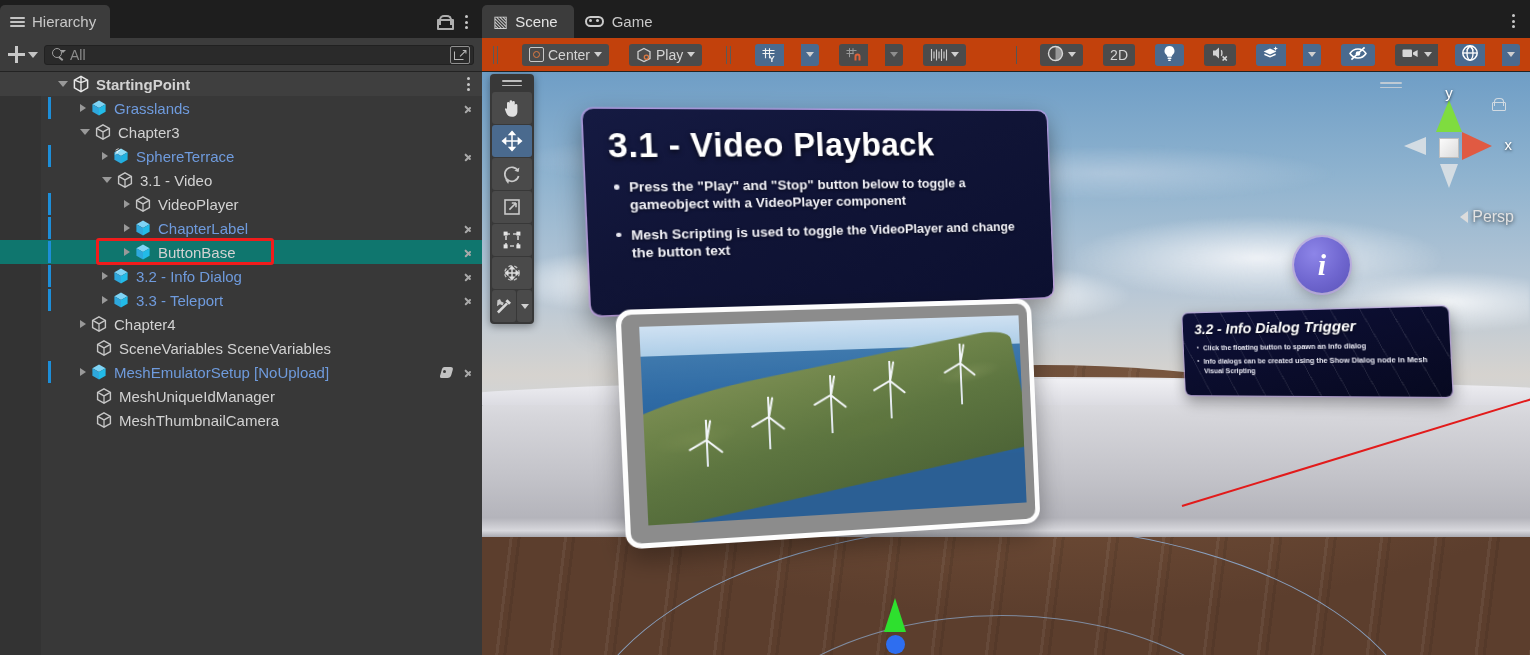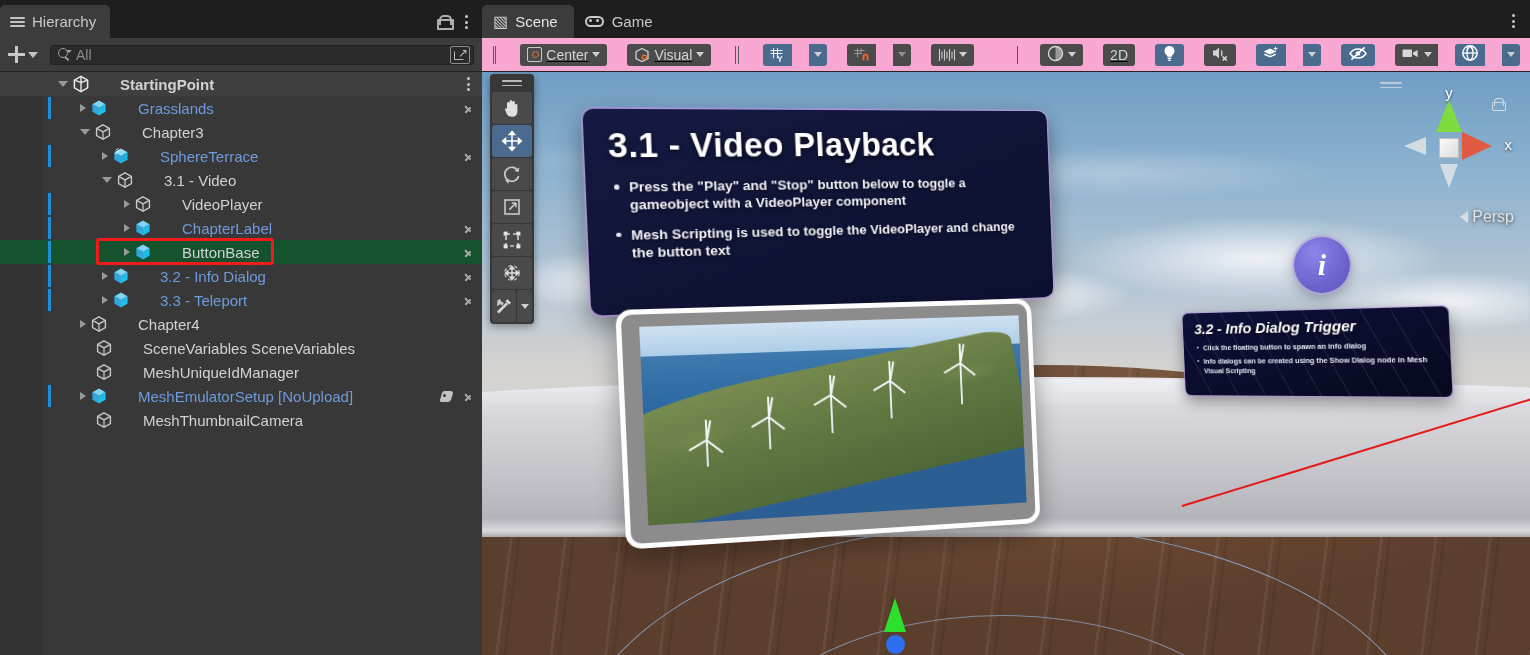--- a/index.html
+++ b/index.html
@@ -61,21 +61,21 @@
     content:""; position:absolute; background:#c8c8c8;
   }
   .plus-glyph::before { left:7px; top:0; width:3px; height:17px; }
   .plus-glyph::after  { left:0; top:7px; width:17px; height:3px; }
   .caret-dn {
     width:0; height:0; border-left:5px solid transparent; border-right:5px solid transparent;
     border-top:6px solid #c4c4c4;
   }
   .search-wrap {
     flex:1; height:20px; background:#2a2a2a; border:1px solid #212121; border-radius:3px;
-    display:flex; align-items:center; padding:0 2px 0 7px; margin-left:6px; position:relative;
+    display:flex; align-items:center; padding:0 2px 0 7px; margin-left:0; position:relative;
   }
   .mag { position:relative; width:13px; height:13px; flex:0 0 13px; margin-right:5px; }
   .mag::before {
     content:""; position:absolute; left:0; top:0; width:8px; height:8px;
     border:1.6px solid #9e9e9e; border-radius:50%;
   }
   .mag::after {
     content:""; position:absolute; left:7px; top:8px; width:5px; height:1.6px;
     background:#9e9e9e; transform:rotate(40deg); transform-origin:left center;
   }
@@ -99,35 +99,35 @@
   }
 
   .h-tree { flex:1; position:relative; background:#383838; overflow:hidden; }
   .gutter { position:absolute; left:0; top:0; bottom:0; width:41px; background:#333333; }
 
   .row {
     position:relative; height:24px; display:flex; align-items:center;
     font-size:15px; color:#d2d2d2; white-space:nowrap;
   }
   .row.header-row { background:#3f3f3f; }
-  .row.selected { background:#14532d; }
+  .row.selected { background:#0f766e; }
   .pbar { position:absolute; left:48px; top:1px; width:3px; height:22px; background:#1d8ed8; }
   .tri {
     width:0;height:0; flex:0 0 auto;
     border-left:6px solid #999; border-top:4.5px solid transparent; border-bottom:4.5px solid transparent;
     margin-right:4px;
   }
   .tri.open { border-left:5px solid transparent; border-right:5px solid transparent;
     border-top:6px solid #999; border-bottom:none; margin-right:4px; }
   .tri.none { border:none; width:11px; height:1px; margin-right:4px; }
 
   
   .cube { width:18px; height:18px; flex:0 0 18px; margin-right:6px; position:relative; }
   .cube svg { display:block; }
-  .rowlabel { overflow:hidden; text-overflow:ellipsis;margin-left:24px; }
+  .rowlabel { overflow:hidden; text-overflow:ellipsis; }
   .rowlabel.prefab { color:#6f9bdd; }
   .row-right { margin-left:auto; display:flex; align-items:center; gap:9px; padding-right:9px; }
   .chev-wrap { width:9px; height:14px; position:relative; }
   .chev-wrap::before, .chev-wrap::after {
     content:""; position:absolute; left:1px; width:8px; height:1.8px; background:#a9a9a9; border-radius:1px;
   }
   .chev-wrap::before { top:4px; transform:rotate(45deg); transform-origin:left center; }
   .chev-wrap::after  { top:11px; transform:rotate(-45deg); transform-origin:left center; }
   .tagicon { width:14px; height:13px; position:relative; }
   .tagicon::before {
@@ -157,22 +157,22 @@
     content:""; position:absolute; inset:0; border:2.4px solid #cacaca; border-radius:6px;
   }
   .gamepad::after {
     content:""; position:absolute; left:4px; top:3.3px; width:3px; height:3px;
     background:#cacaca; border-radius:50%;
     box-shadow: 7px 0 0 0 #cacaca;
   }
   .s-tab-right { margin-left:auto; padding:0 12px 8px 0; }
 
   .s-toolbar {
-    height:34px; background:#f9a8d4; display:flex; align-items:center;
-    padding:0 6px 0 7px; gap:16px; border-bottom:1px solid #232323;text-decoration:underline;
+    height:34px; background:#c2410c; display:flex; align-items:center;
+    padding:0 6px 0 7px; gap:16px; border-bottom:1px solid #232323;
   }
   .tdiv { width:1px; height:18px; background:#555; margin:0 7px; }
   .tdiv2 { width:5px; height:18px; border-left:1px solid #5a5a5a; border-right:1px solid #5a5a5a; margin:0 8px 0 4px;}
   .tbtn {
     height:22px; background:#4b4b4b; border-radius:3px;
     display:flex; align-items:center; justify-content:center; gap:4px;
     padding:0 7px; color:#d4d4d4; font-size:14px; margin-right:4px;
   }
   .tbtn.on { background:#4a6a8e; }
   .tbtn.seg-l { border-radius:3px 0 0 3px; margin-right:1px; padding:0 6px;}
@@ -662,47 +662,47 @@
             <span class="cube">
               <svg width="18" height="18" viewBox="0 0 18 18">
                 <path d="M9 1.8 15.4 5.4v7.2L9 16.2 2.6 12.6V5.4z" fill="none" stroke="#c6c6c6" stroke-width="1.4"></path>
                 <path d="M2.7 5.4 9 8.9l6.3-3.5M9 8.9v7.3" stroke="#c6c6c6" stroke-width="1.3" fill="none"></path>
               </svg>
             </span>
             <span class="rowlabel">SceneVariables SceneVariables</span>
             <span class="row-right"></span>
           </div>
           <div class="row">
-            <span style="width: 80px; flex: 0 0 auto;"></span>
-            <span class="tri none"></span>
-            <span class="cube">
-              <svg width="18" height="18" viewBox="0 0 18 18">
-                <path d="M9 1.8 15.4 5.4v7.2L9 16.2 2.6 12.6V5.4z" fill="none" stroke="#c6c6c6" stroke-width="1.4"></path>
-                <path d="M2.7 5.4 9 8.9l6.3-3.5M9 8.9v7.3" stroke="#c6c6c6" stroke-width="1.3" fill="none"></path>
-              </svg>
-            </span>
-            <span class="rowlabel">MeshUniqueIdManager</span>
-            <span class="row-right"></span>
-          </div>
-          <div class="row">
             <span class="pbar"></span>
             <span style="width: 80px; flex: 0 0 auto;"></span>
             <span class="tri "></span>
             <span class="cube">
               <svg width="18" height="18" viewBox="0 0 18 18">
                 <path d="M9 1.6 15.6 5.3 9 9 2.4 5.3z" fill="#7fd4f5"></path>
                 <path d="M2.4 5.3 9 9v7.4L2.4 12.7z" fill="#2ea8dd"></path>
                 <path d="M15.6 5.3 9 9v7.4l6.6-3.7z" fill="#22bbe8"></path>
               </svg>
             </span>
             <span class="rowlabel prefab">MeshEmulatorSetup [NoUpload]</span>
             <span class="row-right">
               <span class="tagicon"></span>
               <span class="chev-wrap"></span>
             </span>
+          </div>
+          <div class="row">
+            <span style="width: 80px; flex: 0 0 auto;"></span>
+            <span class="tri none"></span>
+            <span class="cube">
+              <svg width="18" height="18" viewBox="0 0 18 18">
+                <path d="M9 1.8 15.4 5.4v7.2L9 16.2 2.6 12.6V5.4z" fill="none" stroke="#c6c6c6" stroke-width="1.4"></path>
+                <path d="M2.7 5.4 9 8.9l6.3-3.5M9 8.9v7.3" stroke="#c6c6c6" stroke-width="1.3" fill="none"></path>
+              </svg>
+            </span>
+            <span class="rowlabel">MeshUniqueIdManager</span>
+            <span class="row-right"></span>
           </div>
           <div class="row">
             <span style="width: 80px; flex: 0 0 auto;"></span>
             <span class="tri none"></span>
             <span class="cube">
               <svg width="18" height="18" viewBox="0 0 18 18">
                 <path d="M9 1.8 15.4 5.4v7.2L9 16.2 2.6 12.6V5.4z" fill="none" stroke="#c6c6c6" stroke-width="1.4"></path>
                 <path d="M2.7 5.4 9 8.9l6.3-3.5M9 8.9v7.3" stroke="#c6c6c6" stroke-width="1.3" fill="none"></path>
               </svg>
             </span>
@@ -743,21 +743,21 @@
         <span class="mini-caret"></span>
       </div>
 
       <div class="tbtn">
         <span class="cube-icon-sm">
           <svg width="16" height="16" viewBox="0 0 16 16">
             <path d="M8 1.5 14 4.6v7L8 14.6 2 11.6v-7z" fill="none" stroke="#cfcfcf" stroke-width="1.3"></path>
             <circle cx="10.4" cy="10.2" r="2.1" fill="none" stroke="#e07a42" stroke-width="1.3"></circle>
           </svg>
         </span>
-        <span>Visual</span>
+        <span>Play</span>
         <span class="mini-caret"></span>
       </div>
 
       <span class="tdiv2"></span>
 
       <div class="tbtn on seg-l">
         <span class="grid-icon">
           <svg width="17" height="16" viewBox="0 0 17 16">
             <g stroke="#f2f2f2" stroke-width="1.1" fill="none">
               <path d="M1.5 3.5h12M1.5 6.5h12M4.5 1.2v10M8.5 1.2v10"></path>

